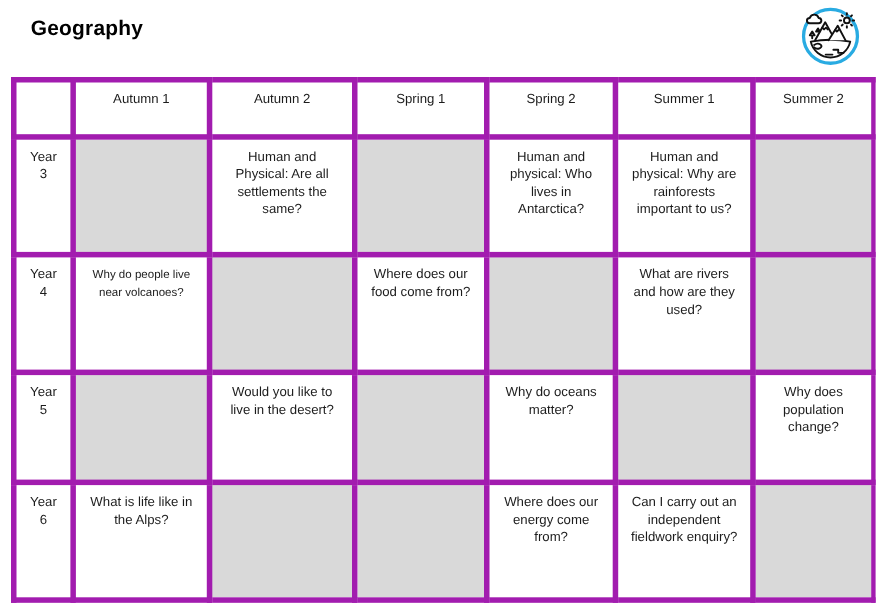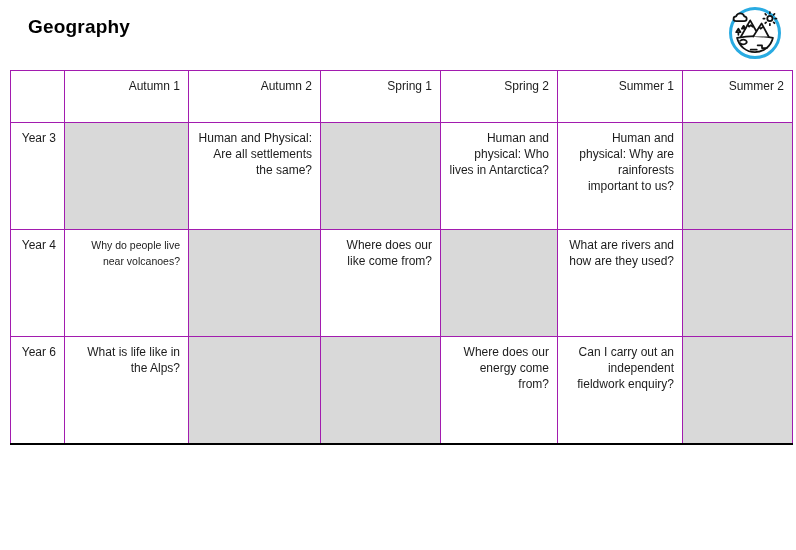--- a/index.html
+++ b/index.html
@@ -18,21 +18,21 @@
   }
   .logo svg { display:block; }
   .logo-ring { stroke:var(--accent); }
 
   table.curriculum {
     position:absolute; left:10px; top:70px; width:782px;
     border-collapse:collapse; table-layout:fixed;
     border:1px solid #000; border-bottom:2px solid #000;
   }
   th, td {
-    border:1px solid #a21caf; vertical-align:top; text-align:right;
+    border:5px solid #a21caf; vertical-align:top; text-align:center;
     padding:7px 8px 6px 8px; font-size:12px; font-weight:400;
     line-height:1.34; color:var(--ink); overflow:hidden;
   }
   tr.hdr      { height:52px;  }
   tr.r-year3  { height:107px; }
   tr.r-year4  { height:107px; }
   tr.r-year5  { height:100px; }
   tr.r-year6  { height:107px;border-radius:19px; }
   td.empty    { background:var(--empty-cell); }
   span.small  { font-size:10.5px; }
@@ -95,24 +95,33 @@
       <td><span>Human and Physical: Are all settlements the same?</span></td>
       <td class="empty"><span></span></td>
       <td><span>Human and physical: Who lives in Antarctica?</span></td>
       <td><span>Human and physical: Why are rainforests important to us?</span></td>
       <td class="empty"><span></span></td>
     </tr>
     <tr class="r-year4">
       <th>Year 4</th>
       <td><span class="small">Why do people live near volcanoes?</span></td>
       <td class="empty"><span></span></td>
-      <td><span>Where does our like come from?</span></td>
+      <td><span>Where does our food come from?</span></td>
       <td class="empty"><span></span></td>
       <td><span>What are rivers and how are they used?</span></td>
       <td class="empty"><span></span></td>
+    </tr>
+    <tr class="r-year5">
+      <th>Year 5</th>
+      <td class="empty"><span></span></td>
+      <td><span>Would you like to live in the desert?</span></td>
+      <td class="empty"><span></span></td>
+      <td><span>Why do oceans matter?</span></td>
+      <td class="empty"><span></span></td>
+      <td><span>Why does population change?</span></td>
     </tr>
     <tr class="r-year6">
       <th>Year 6</th>
       <td><span>What is life like in the Alps?</span></td>
       <td class="empty"><span></span></td>
       <td class="empty"><span></span></td>
       <td><span>Where does our energy come from?</span></td>
       <td><span>Can I carry out an independent fieldwork enquiry?</span></td>
       <td class="empty"><span></span></td>
     </tr>

